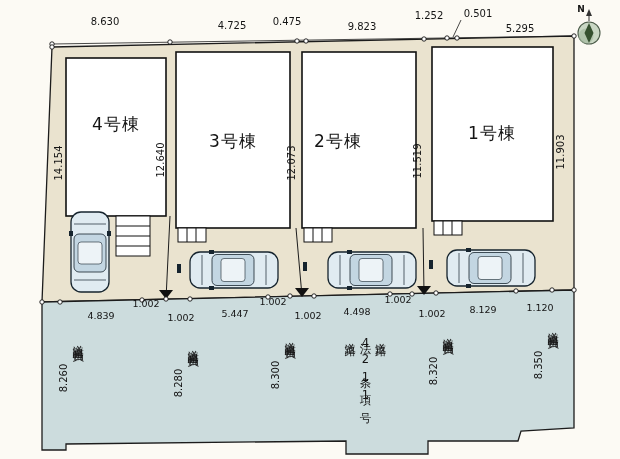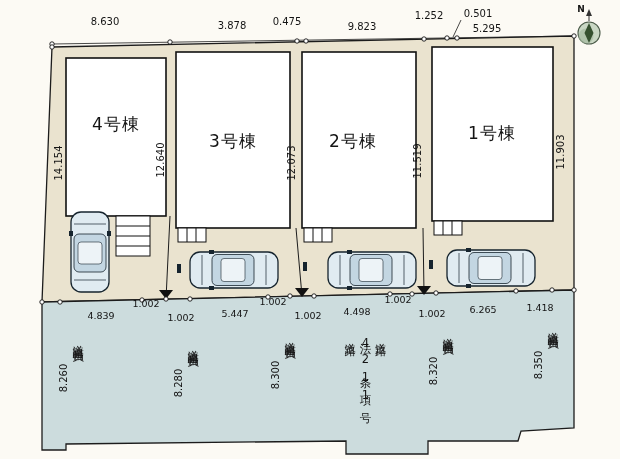--- a/index.html
+++ b/index.html
@@ -152,50 +152,50 @@
       <polygon points="589,9 586,16 592,16" fill="#333"></polygon>
       <circle cx="589" cy="33" r="11" fill="#c9d7c4" stroke="#4a5a48" stroke-width="1.1"></circle>
       <circle cx="586" cy="36" r="7.5" fill="#a3b89e" opacity="0.65"></circle>
       <polygon points="589,23 593.5,33 589,43 584.5,33" fill="#35502f"></polygon>
     </g>
   </svg>
 
   <div>
 
     <span class="lbl" style="left:105px;top:22px">8.630</span>
-    <span class="lbl" style="left:232px;top:26px">3.878</span>
+    <span class="lbl" style="left:232px;top:26px">4.725</span>
     <span class="lbl" style="left:287px;top:22px">0.475</span>
     <span class="lbl" style="left:362px;top:27px">9.823</span>
     <span class="lbl" style="left:429px;top:16px">1.252</span>
     <span class="lbl" style="left:478px;top:14px">0.501</span>
-    <span class="lbl" style="left:487px;top:29px">5.295</span>
+    <span class="lbl" style="left:520px;top:29px">5.295</span>
 
     <span class="lbl rot" style="left:59px;top:163px">14.154</span>
 
     <span class="bl" style="left:116px;top:124px">4号棟</span>
     <span class="bl" style="left:233px;top:141px">3号棟</span>
-    <span class="bl" style="left:353px;top:141px">2号棟</span>
+    <span class="bl" style="left:338px;top:141px">2号棟</span>
     <span class="bl" style="left:492px;top:133px">1号棟</span>
 
     <span class="lbl rot" style="left:161px;top:160px">12.640</span>
     <span class="lbl rot" style="left:292px;top:163px">12.073</span>
     <span class="lbl rot" style="left:418px;top:161px">11.519</span>
     <span class="lbl rot" style="left:561px;top:152px">11.903</span>
 
     <span class="lbl sm" style="left:101px;top:316px">4.839</span>
     <span class="lbl sm" style="left:146px;top:304px">1.002</span>
     <span class="lbl sm" style="left:181px;top:318px">1.002</span>
     <span class="lbl sm" style="left:235px;top:314px">5.447</span>
     <span class="lbl sm" style="left:273px;top:302px">1.002</span>
     <span class="lbl sm" style="left:308px;top:316px">1.002</span>
     <span class="lbl sm" style="left:357px;top:312px">4.498</span>
     <span class="lbl sm" style="left:398px;top:300px">1.002</span>
     <span class="lbl sm" style="left:432px;top:314px">1.002</span>
-    <span class="lbl sm" style="left:483px;top:310px">6.265</span>
-    <span class="lbl sm" style="left:540px;top:308px">1.418</span>
+    <span class="lbl sm" style="left:483px;top:310px">8.129</span>
+    <span class="lbl sm" style="left:540px;top:308px">1.120</span>
 
     <span class="vk" style="left:78px;top:336px">道路幅員</span>
     <span class="lbl rot" style="left:64px;top:378px">8.260</span>
 
     <span class="vk" style="left:193px;top:341px">道路幅員</span>
     <span class="lbl rot" style="left:179px;top:383px">8.280</span>
 
     <span class="vk" style="left:290px;top:333px">道路幅員</span>
     <span class="lbl rot" style="left:276px;top:375px">8.300</span>
 

